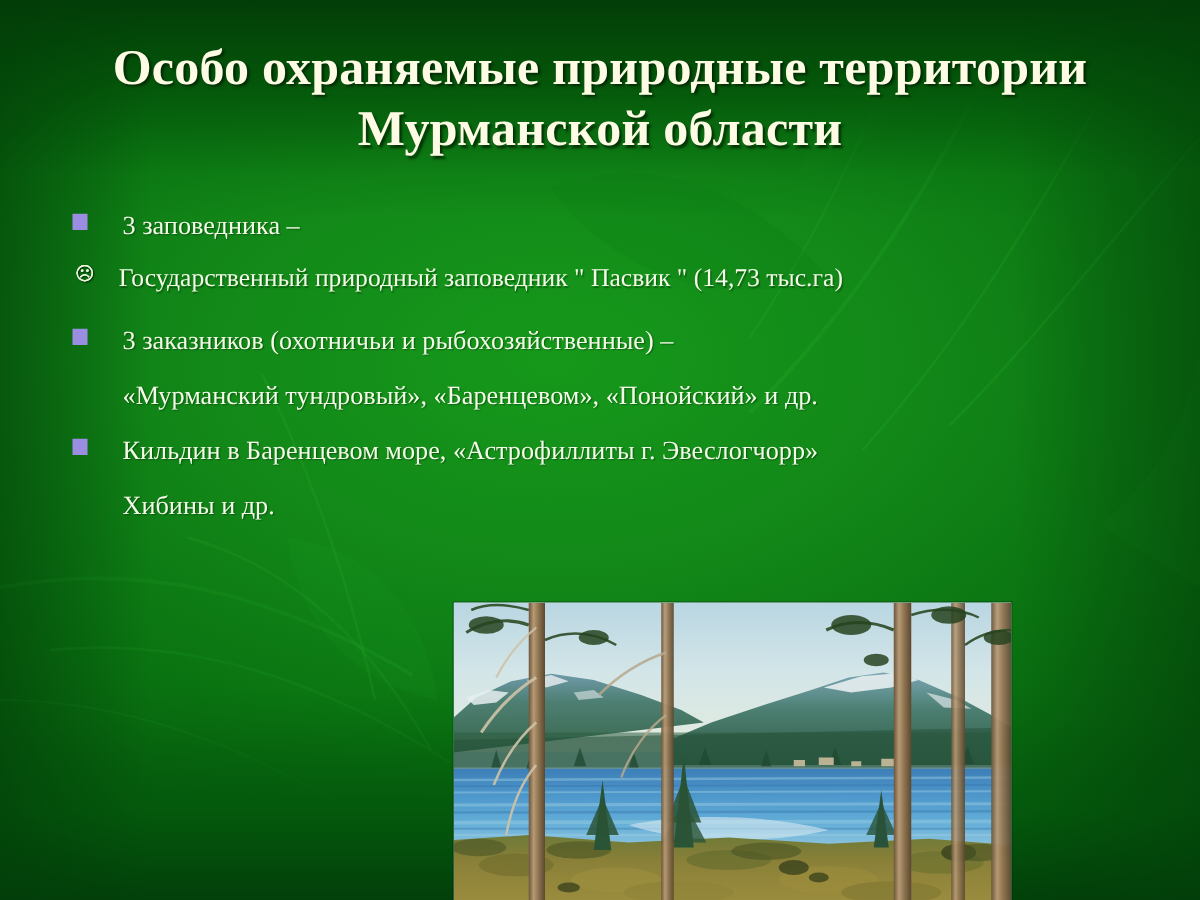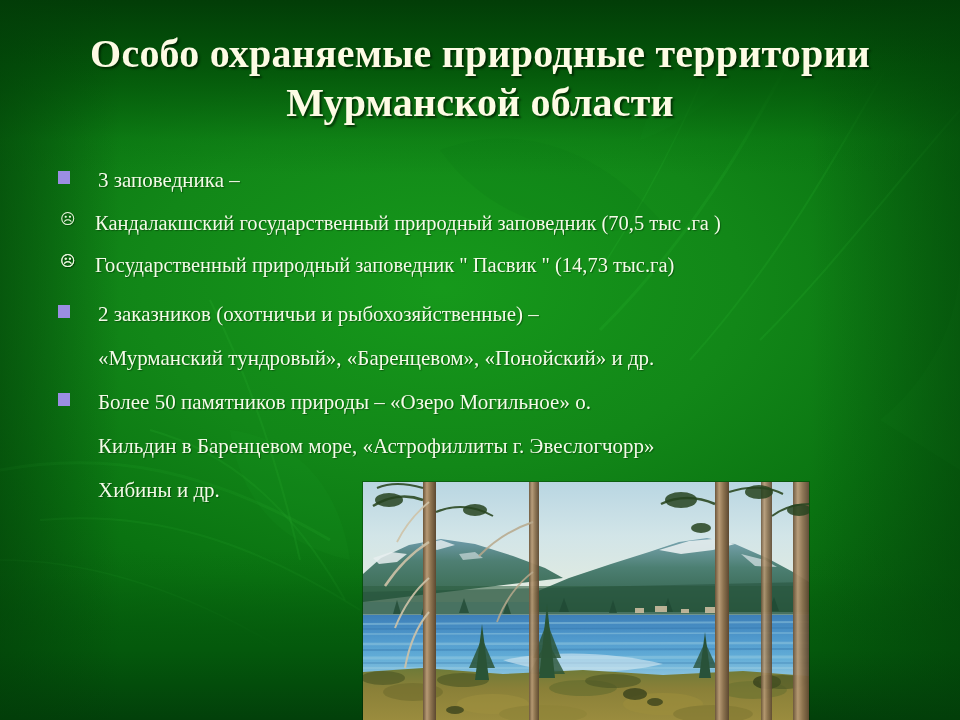--- a/index.html
+++ b/index.html
@@ -177,46 +177,44 @@
   <div class="body">
 
     <div class="grp1">
       <div class="li lvl1">
         <span class="bullet-square"></span>
         <span>3 заповедника –</span>
       </div>
       <div class="grp-sub">
         <div class="li lvl2">
           <span class="bullet-face">☹</span>
-          <span>Кандалакшский государственный природный заповедник (70,5 тыс .га )</span>
         </div>
         <div class="li lvl2">
           <span class="bullet-face">☹</span>
         </div>
         <div class="li lvl2">
           <span class="bullet-face">☹</span>
           <span>Государственный природный заповедник " Пасвик " (14,73 тыс.га)</span>
         </div>
       </div>
     </div>
 
     <div>
       <div class="li lvl1">
         <span class="bullet-square"></span>
-        <span>2 заказников (охотничьи и рыбохозяйственные) –</span>
+        <span>3 заказников (охотничьи и рыбохозяйственные) –</span>
       </div>
       <div class="li lvl1" style="padding-left:43px">
         <span>«Мурманский тундровый», «Баренцевом», «Понойский» и др.</span>
       </div>
     </div>
 
     <div>
       <div class="li lvl1">
         <span class="bullet-square"></span>
-        <span>Более 50 памятников природы – «Озеро Могильное» о.</span>
       </div>
       <div class="li lvl1" style="padding-left:43px">
         <span>Кильдин в Баренцевом море, «Астрофиллиты г. Эвеслогчорр»</span>
       </div>
       <div class="li lvl1" style="padding-left:43px">
         <span>Хибины  и др.</span>
       </div>
     </div>
 
   </div>

